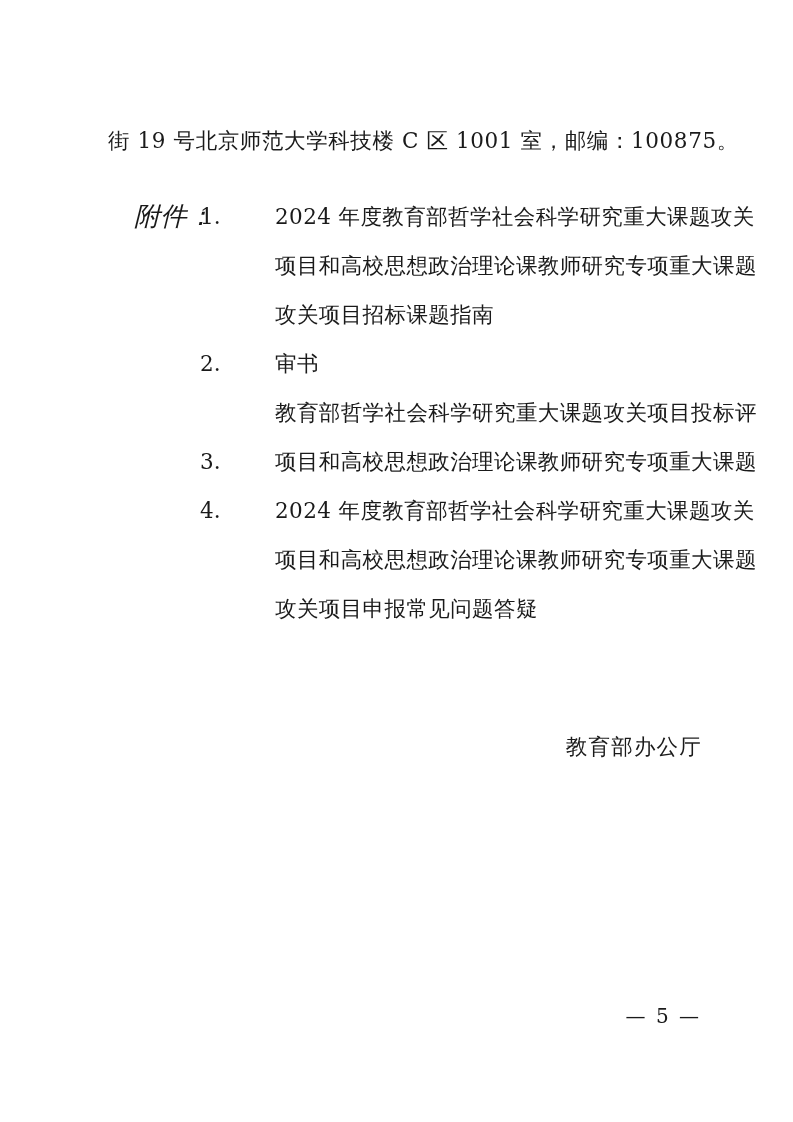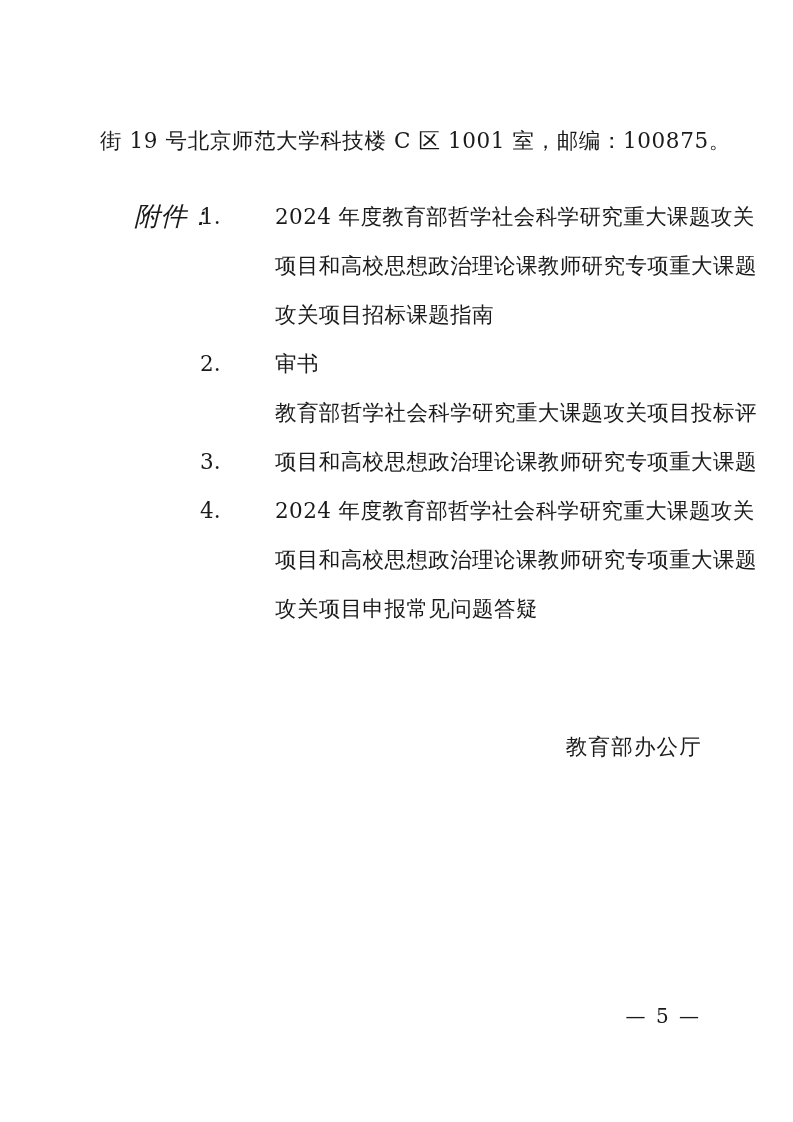--- a/index.html
+++ b/index.html
@@ -26,21 +26,21 @@
     top: 118px;
     width: 610px;
   }
   .para {
     font-size: 21.5px;
     line-height: 1.0;
     letter-spacing: 0.6px;
     white-space: nowrap;
   }
   .first-line {
-    margin: 0 0 0 8px;
+    margin: 0 0 0 16px;
     padding-top: 12px;
   }
   .attachments {
     margin-top: 40px;
   }
   .att-row {
     display: flex;
     align-items: flex-start;
     margin-bottom: 0;
   }

